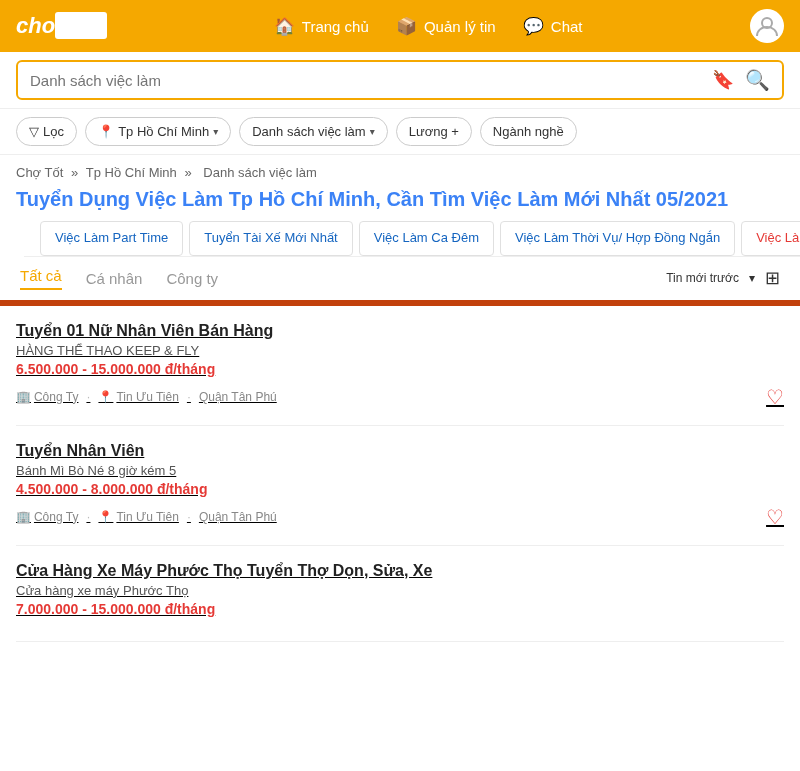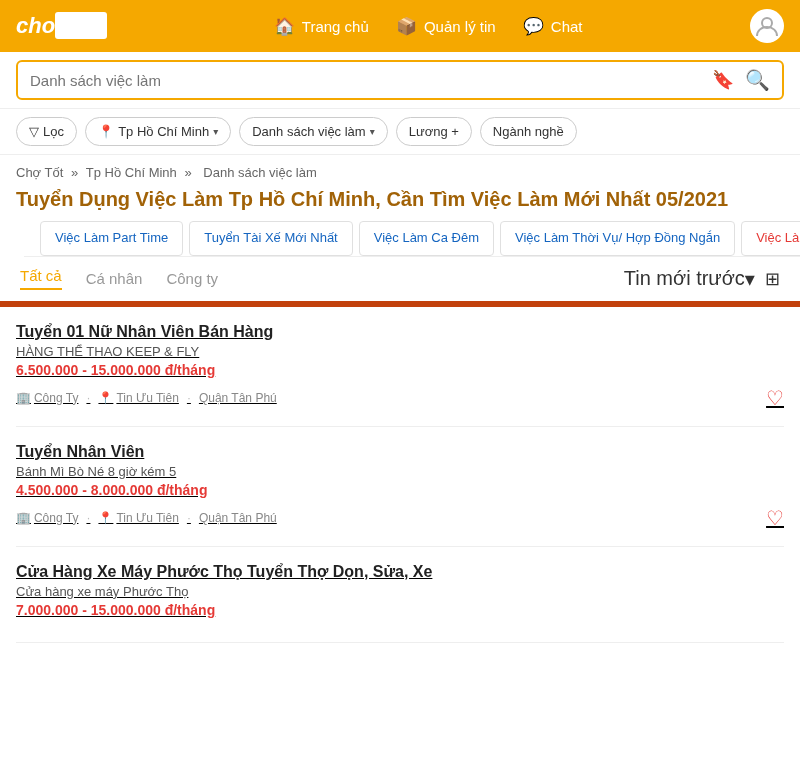--- a/index.html
+++ b/index.html
@@ -113,21 +113,21 @@
       color: #666;
     }
     .breadcrumb a { color: #666; text-decoration: none; }
     .breadcrumb span { margin: 0 4px; }
 
     
     .page-title {
       padding: 4px 16px 10px;
       font-size: 20px;
       font-weight: bold;
-      color: #a16207;
+      color: #3b82f6;
     }
 
     
     .tags-row {
       display: flex;
       align-items: center;
       padding: 0 16px;
       gap: 0;
       border-bottom: 1px solid #eee;
       overflow: hidden;
@@ -167,22 +167,22 @@
     }
     .sort-right {
       margin-left: auto;
       display: flex;
       align-items: center;
       gap: 10px;
     }
     .sort-select {
       display: flex;
       align-items: center;
-      gap: 0;
-      font-size: 20px;
+      gap: 10px;
+      font-size: 12px;
       color: #333;
       cursor: pointer;
     }
     .grid-icon {
       font-size: 18px;
       color: #333;
       cursor: pointer;
     }
 
     

